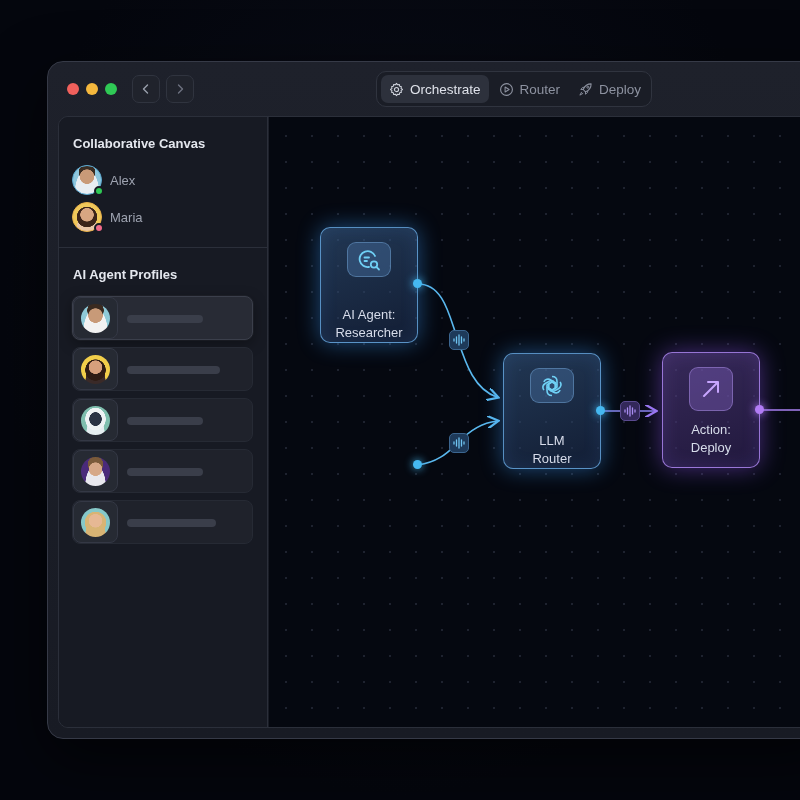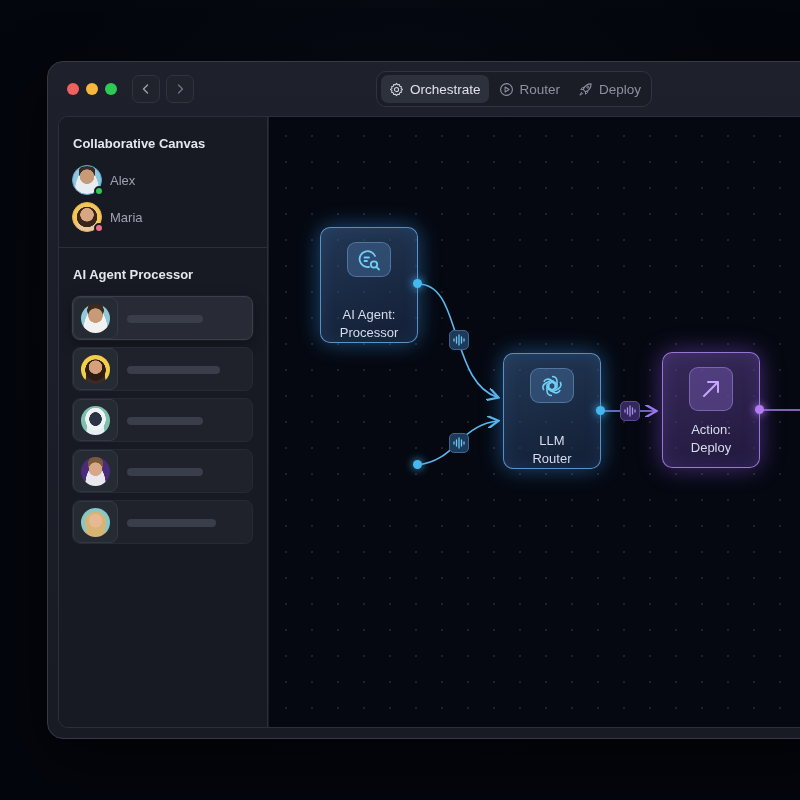--- a/index.html
+++ b/index.html
@@ -119,21 +119,21 @@
         <div class="collab-user" style="top:85px;gap:8px;">
           <div class="avatar">
             <div class="face" style="background: radial-gradient(circle at 50% 42%, #d8a682 0 6.5px, transparent 7px), radial-gradient(ellipse at 50% 50%, #3b241a 0 10px, transparent 10.5px), radial-gradient(ellipse at 50% 100%, #e9c6a8 0 10px, transparent 10.5px), #f0c85a; border: 1.5px solid #e8b04a;"></div>
             <span class="status-dot" style="background:#f06a8a;"></span>
           </div>
           <span class="collab-name">Maria</span>
         </div>
 
         <div class="divider"></div>
 
-        <div class="sec-title" style="top:150px;">AI Agent Processor</div>
+        <div class="sec-title" style="top:150px;">AI Agent Profiles</div>
 
         <div class="profile selected" style="top:179px;">
           <div class="pav-box">
             <div class="pav" style="background: radial-gradient(circle at 50% 40%, #c89a78 0 7px, transparent 7.5px), radial-gradient(circle at 50% 22%, #3a2a20 0 8px, transparent 8.5px), radial-gradient(ellipse at 50% 100%, #f2f2f2 0 12px, transparent 12.5px), #8fcad8;"></div>
           </div>
           <div class="bar" style="width:76px;"></div>
         </div>
 
         <div class="profile" style="top:230px;">
           <div class="pav-box">
@@ -187,21 +187,21 @@
     <div class="icon-box">
       <svg viewBox="0 0 26 26">
           <path d="M19 9 A8 8 0 1 0 13 20" stroke="#6fd0f5" stroke-width="1.8" fill="none" stroke-linecap="round"></path>
           <path d="M8.5 10.5 L13 10.5 M8.5 14 L11 14" stroke="#6fd0f5" stroke-width="1.8" stroke-linecap="round"></path>
           <circle cx="18" cy="17.5" r="3.2" stroke="#6fd0f5" stroke-width="1.8" fill="none"></circle>
           <path d="M20.3 19.8 L23 22.5" stroke="#6fd0f5" stroke-width="1.8" stroke-linecap="round"></path>
         </svg>
     </div>
     <div class="label">
       <div>AI Agent:</div>
-      <div>Processor</div>
+      <div>Researcher</div>
     </div>
   </div>
   <span class="port blue" style="left:413px; top:279px;"></span>
 
   <span class="port blue" style="left:413px; top:460px;"></span>
 
   <div class="node blue" style="left:503px; top:353px;">
     <div class="icon-box">
       <svg viewBox="0 0 26 26">
         <g stroke="#6fd0f5" stroke-width="1.6" fill="none" stroke-linejoin="round">

